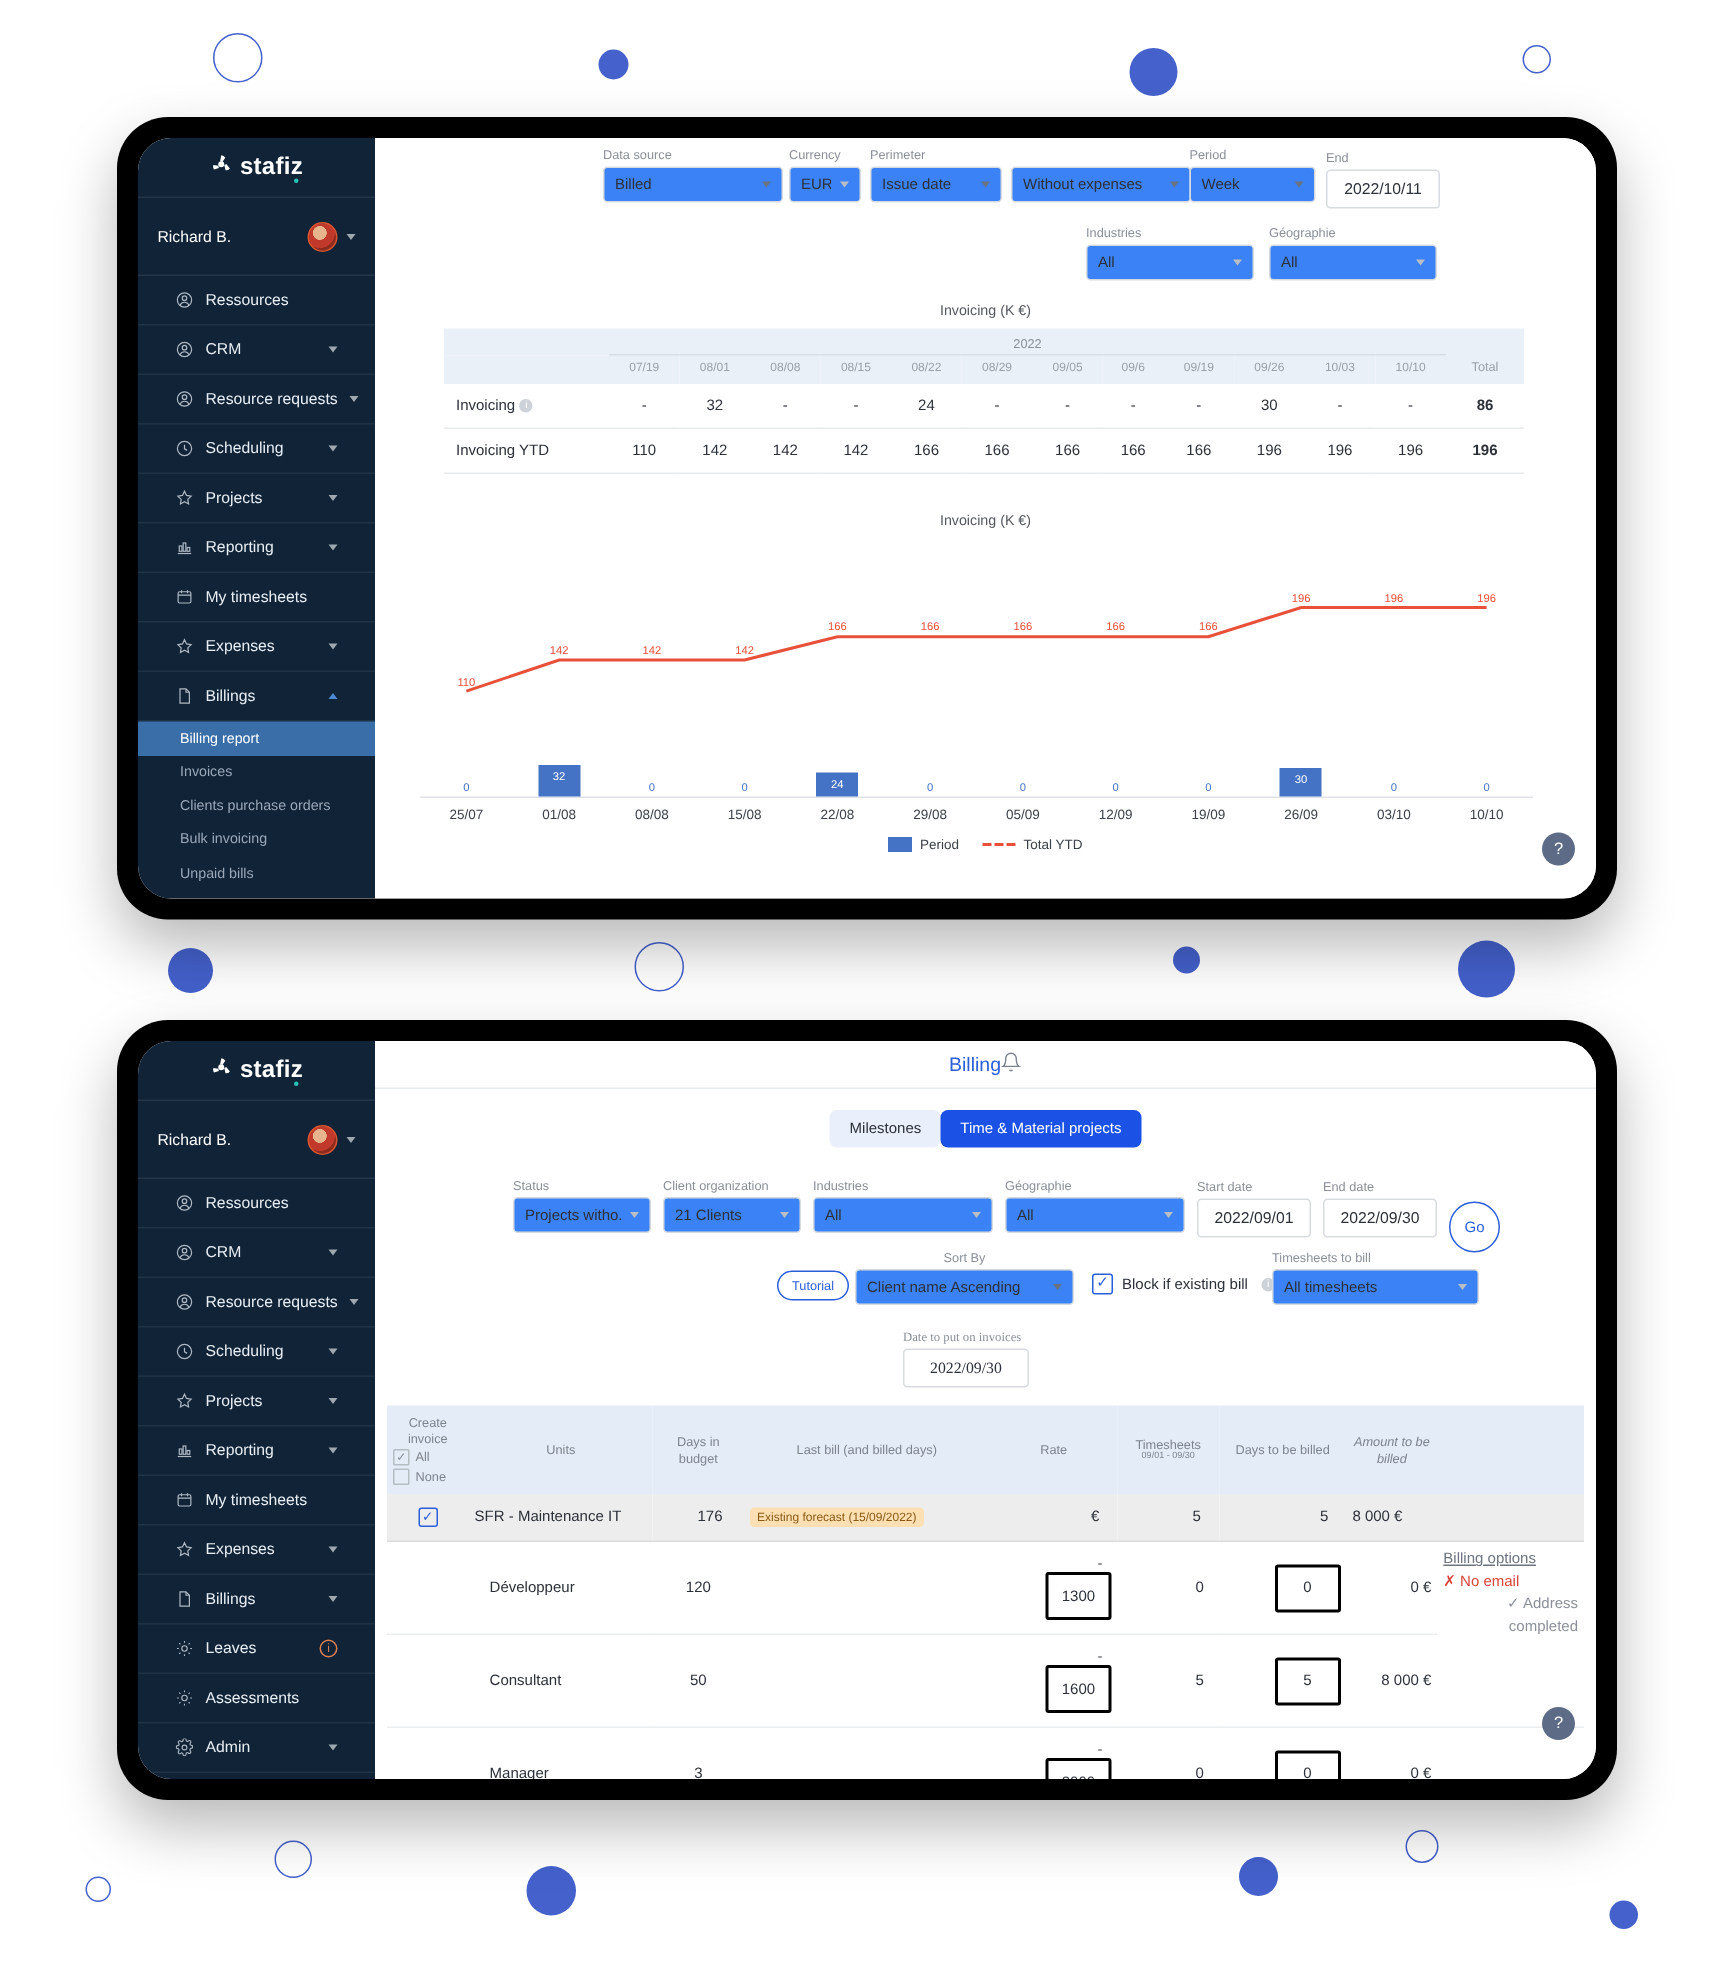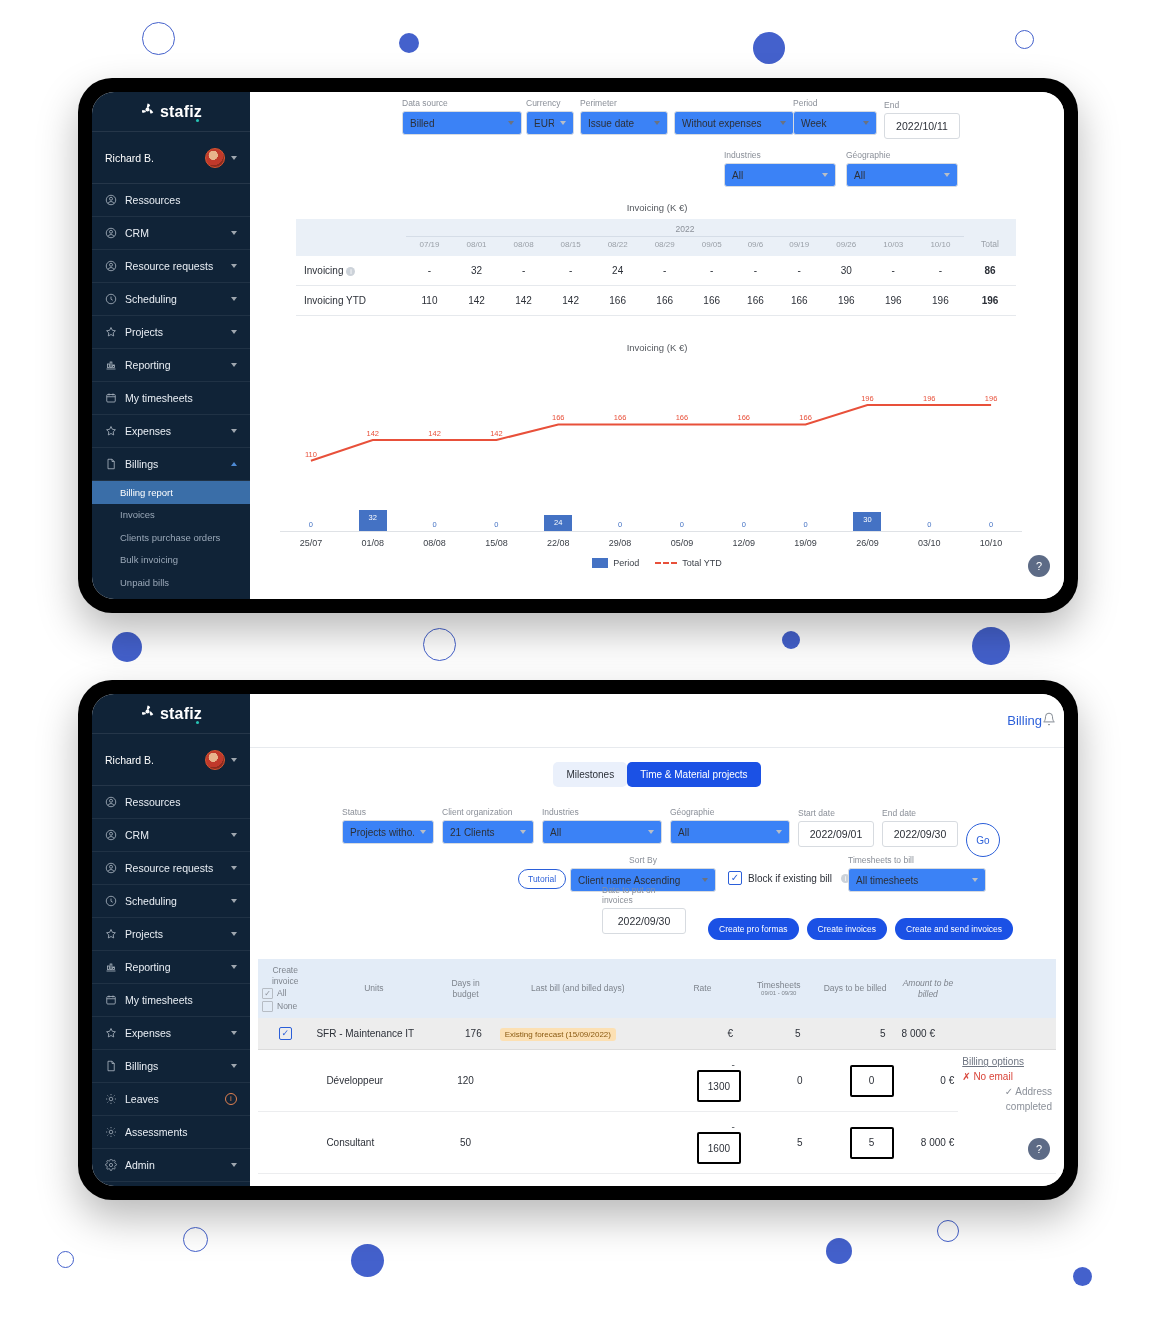--- a/index.html
+++ b/index.html
@@ -63,21 +63,21 @@
     background: radial-gradient(circle at 40% 35%, #e8b48c 0 28%, #c0392b 30% 62%, #8e2b1f 64% 100%);
     border: 1px solid #d9552e;
   }
   .caret {
     width: 0; height: 0; border-left: 3.5px solid transparent;
     border-right: 3.5px solid transparent; border-top: 4px solid rgba(255,255,255,.6);
   }
   .caret.up { border-top: none; border-bottom: 4px solid #4e8ad4; }
   .nav-item {
     height: 33px; display: flex; align-items: center; gap: 8px;
-    padding: 0 13px; font-size: 10.5px; color: #e9eef4;
+    padding: 0 25px; font-size: 10.5px; color: #e9eef4;
     border-bottom: 1px solid rgba(255,255,255,0.07);
   }
   .nav-item .label { flex: 1; white-space: nowrap; }
   .nav-icon { width: 12px; height: 12px; flex: 0 0 12px; opacity: .78; }
   .nav-icon svg { width: 12px; height: 12px; display: block; }
   .subnav {
     height: 22.5px; display: flex; align-items: center;
     padding: 0 13px 0 28px; font-size: 9.5px; color: #9aa8b8;
   }
   .subnav.active { background: #3a6ea8; color: #ffffff; }
@@ -172,21 +172,21 @@
   .sw-line { width: 22px; height: 0; border-top: 2px dashed #E8503A; }
 
   .help-fab {
     position: absolute; width: 22px; height: 22px; border-radius: 50%;
     background: #5d6b86; color: #fff; font-size: 11px;
     display: flex; align-items: center; justify-content: center;
   }
 
   
   .topbar {
-    height: 54px; display: flex; align-items: center; justify-content: flex-end;
+    height: 32px; display: flex; align-items: center; justify-content: center;
     padding: 0 8px; border-bottom: 1px solid #e7eaee;
   }
   .page-title { font-size: 13px; color: #2b5fd9; }
   .bell { font-size: 14px; color: #7b828c; }
 
   .tabs { display: flex; justify-content: center; padding: 14px 0 0; }
   .tab {
     font-size: 10px; padding: 7px 13px; border-radius: 5px;
     background: #eaf0fb; color: #2c3038;
   }
@@ -797,28 +797,23 @@
           <span class="info-dot">i</span>
         </div>
         <div class="fgroup" style="left:598px; top:58px; width:138px;">
           <div class="flabel">Timesheets to bill</div>
           <div class="fselect">
             <span class="v">All timesheets</span>
             <span class="arrow light"></span>
           </div>
         </div>
 
-        <div class="fgroup" style="left:352px; top:88px; width:84px;">
+        <div class="fgroup" style="left:352px; top:111px; width:84px;font-family:Liberation Serif, serif;">
           <div class="flabel">Date to put on invoices</div>
           <div class="fdate">2022/09/30</div>
-        </div>
-        <div class="fgroup" style="left:458px; top:121px; display:flex; gap:8px;">
-          <div class="pillbtn">Create pro formas</div>
-          <div class="pillbtn">Create invoices</div>
-          <div class="pillbtn">Create and send invoices</div>
         </div>
       </div>
 
       <div style="padding:0 8px 0 8px;">
         <table class="bill">
           <thead>
             <tr>
               <th style="width:56px;">
                 <div>Create invoice</div>
                 <div style="display:flex; align-items:center; gap:4px; margin-top:2px;">

